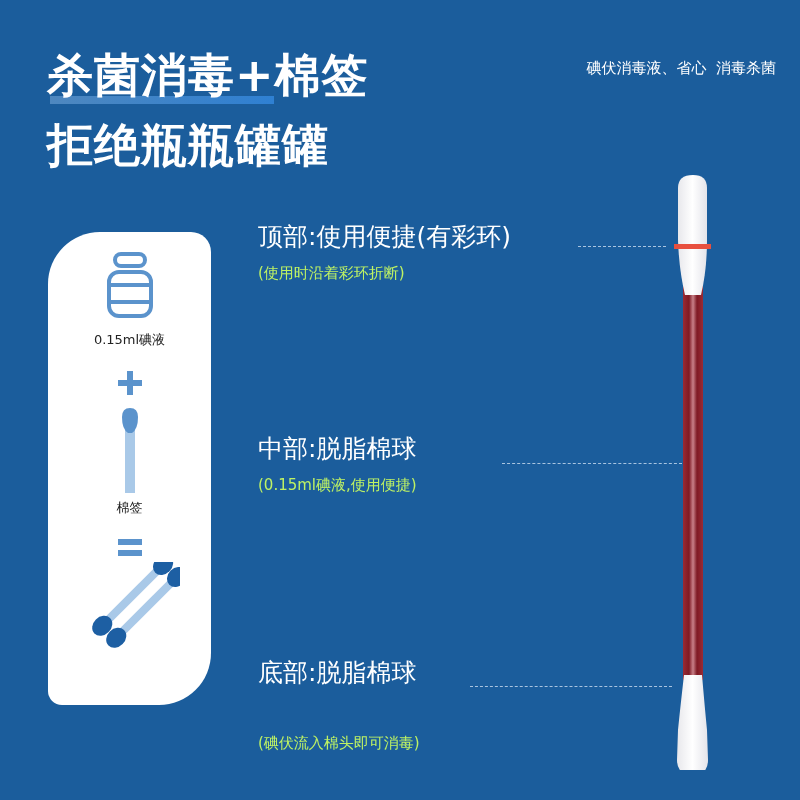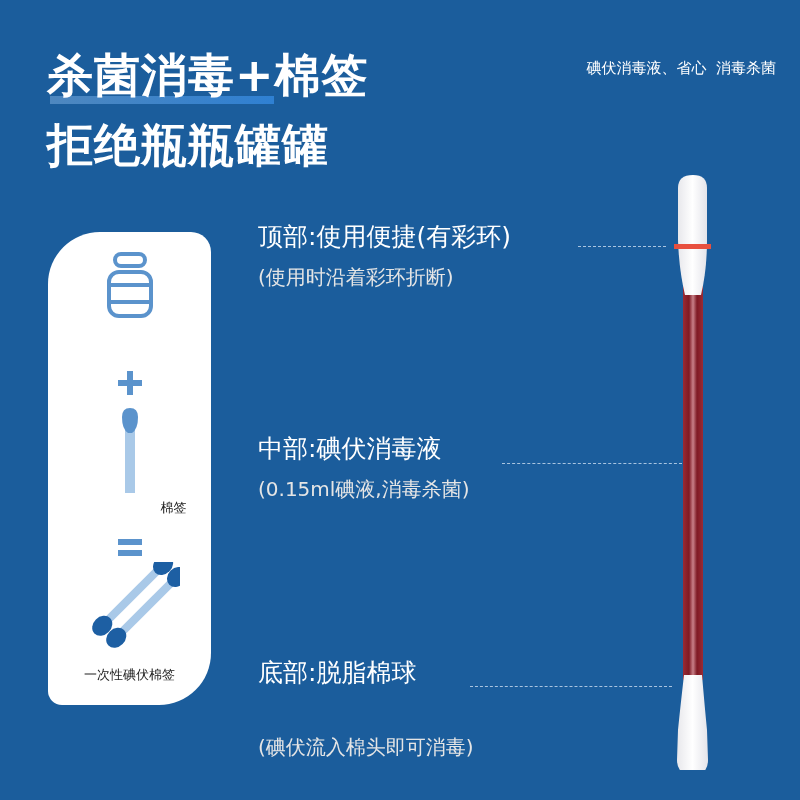--- a/index.html
+++ b/index.html
@@ -26,25 +26,25 @@
   }
   .panel {
     position: absolute; left: 48px; top: 232px; width: 163px; height: 473px;
     background: #fff;
     border-radius: 52px 20px 52px 14px;
   }
   .panel-label {
     position: absolute; width: 100%; text-align: center; font-size: 13px; color: #222;
   }
   .label-bottle { top: 99px; }
-  .label-swab { top: 267px; margin-left: 44px; }
+  .label-swab { top: 267px; }
   .label-combined { top: 434px; }
   .panel-icon { position: absolute; left: 0; width: 100%; display: flex; justify-content: center; }
   .ann-title { position: absolute; font-size: 25px; color: #fff; white-space: nowrap; }
-  .ann-sub { position: absolute; font-size: 20px; color: #e5e5e5; white-space: nowrap; }
+  .ann-sub { position: absolute; font-size: 15px; color: #bef264; white-space: nowrap; }
   .dash {
     position: absolute; height: 0; border-top: 1.5px dashed #a9c4e0;
   }
   .swab-wrap { position: absolute; left: 665px; top: 170px; width: 50px; height: 600px; }
 </style>
 </head>
 <body>
 
 <div class="title-highlight"></div>
 <div class="title-line title1">杀菌消毒+棉签</div>
@@ -53,20 +53,21 @@
 
 <div class="panel">
   <div class="panel-icon" style="top:20px;">
     <svg width="50" height="68" viewBox="0 0 50 68">
       <rect x="10" y="2" width="30" height="12" rx="6" fill="none" stroke="#5b93cc" stroke-width="4"></rect>
       <rect x="4" y="20" width="42" height="44" rx="10" fill="none" stroke="#5b93cc" stroke-width="4"></rect>
       <line x1="4" y1="33" x2="46" y2="33" stroke="#5b93cc" stroke-width="4"></line>
       <line x1="4" y1="50" x2="46" y2="50" stroke="#5b93cc" stroke-width="4"></line>
     </svg>
   </div>
+  <div class="panel-label label-bottle">0.15ml碘液</div>
 
   <div class="panel-icon" style="top:138px;">
     <svg width="26" height="26" viewBox="0 0 26 26">
       <rect x="10" y="1" width="6" height="24" fill="#5b93cc"></rect>
       <rect x="1" y="10" width="24" height="6" fill="#5b93cc"></rect>
     </svg>
   </div>
 
   <div class="panel-icon" style="top:175px;">
     <svg width="24" height="88" viewBox="0 0 24 88">
@@ -90,29 +91,28 @@
         <ellipse cx="6" cy="0" rx="11" ry="9" fill="#1d5fa3"></ellipse>
         <ellipse cx="92" cy="0" rx="11" ry="9" fill="#1d5fa3"></ellipse>
       </g>
       <g transform="translate(32,80) rotate(-45)">
         <rect x="10" y="-4" width="80" height="8" fill="#a9c9e8"></rect>
         <ellipse cx="6" cy="0" rx="11" ry="9" fill="#1d5fa3"></ellipse>
         <ellipse cx="92" cy="0" rx="11" ry="9" fill="#1d5fa3"></ellipse>
       </g>
     </svg>
   </div>
-  <div class="panel-label label-combined">一次性碘伏棉签</div>
 </div>
 
 <div class="ann-title" style="left:258px; top:220px;">顶部:使用便捷(有彩环)</div>
 <div class="ann-sub" style="left:258px; top:264px;">(使用时沿着彩环折断)</div>
 <div class="dash" style="left:578px; top:246px; width:88px;"></div>
 
-<div class="ann-title" style="left:258px; top:432px;">中部:碘伏消毒液</div>
-<div class="ann-sub" style="left:258px; top:476px;">(0.15ml碘液,消毒杀菌)</div>
+<div class="ann-title" style="left:258px; top:432px;">中部:脱脂棉球</div>
+<div class="ann-sub" style="left:258px; top:476px;">(0.15ml碘液,使用便捷)</div>
 <div class="dash" style="left:502px; top:463px; width:180px;"></div>
 
 <div class="ann-title" style="left:258px; top:656px;text-align:center;">底部:脱脂棉球</div>
 <div class="ann-sub" style="left:258px; top:734px;">(碘伏流入棉头即可消毒)</div>
 <div class="dash" style="left:470px; top:686px; width:202px;"></div>
 
 <div class="swab-wrap">
   <svg width="50" height="600" viewBox="0 0 50 600">
     <defs>
       <linearGradient id="cotton" x1="0" x2="1" y1="0" y2="0">

